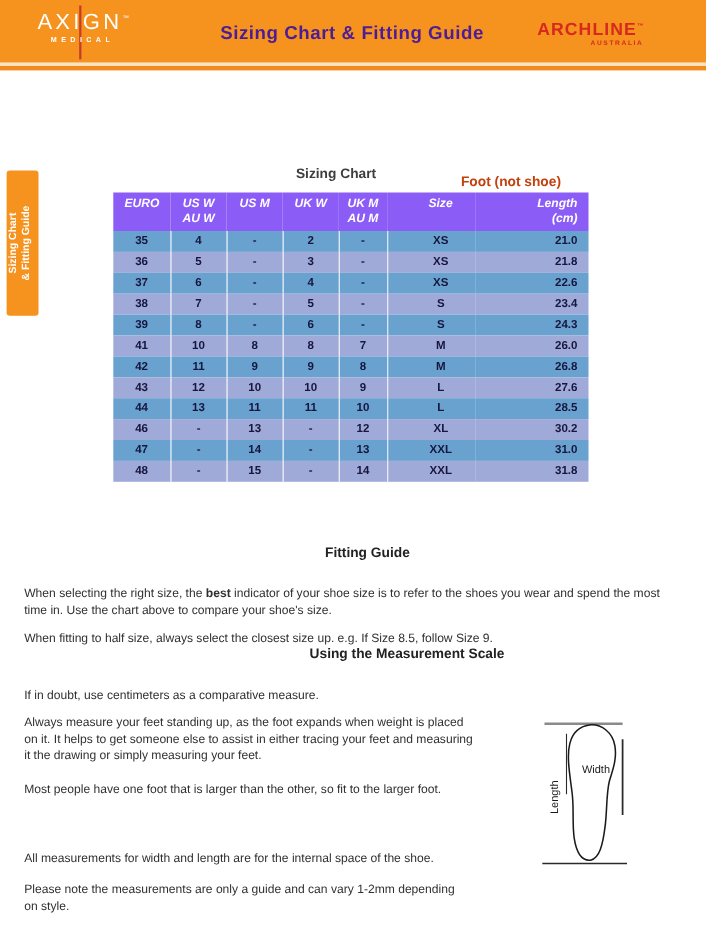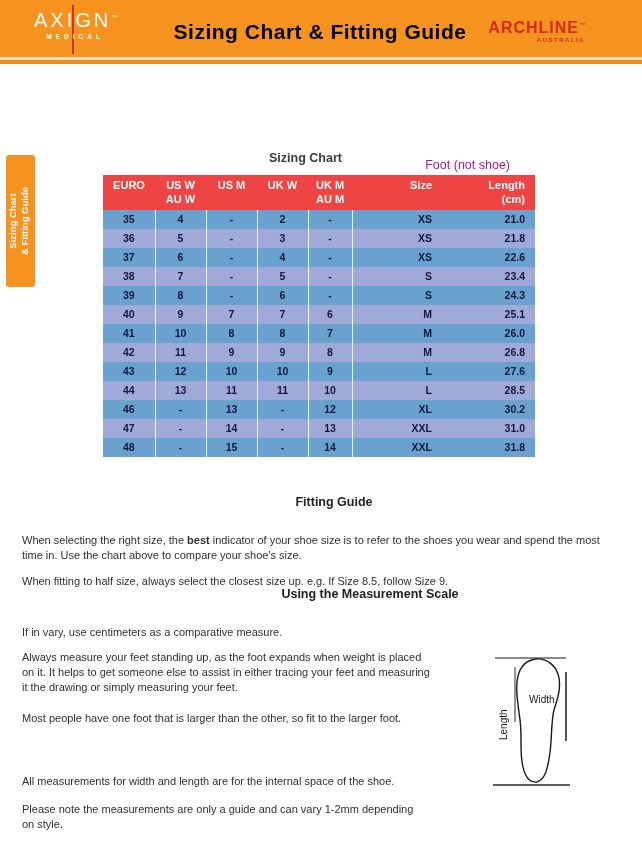--- a/index.html
+++ b/index.html
@@ -11,56 +11,56 @@
   .banner-gap { position:absolute; left:0; top:57px; width:642px; height:3px; background:#FAE3C2; }
   .banner-line { position:absolute; left:0; top:60px; width:642px; height:4px; background:#F28A1C; }
 
   .axign { position:absolute; left:34px; top:9px; width:82px; text-align:center; color:#fff; }
   .axign-name { font-size:20px; font-weight:400; letter-spacing:3px; line-height:1.1; }
   .axign-sub { font-size:6.5px; font-weight:700; letter-spacing:4px; margin-top:2px; }
   .tm { font-size:6px; vertical-align:super; letter-spacing:0; }
   .axign-line { position:absolute; left:72px; top:5px; width:2px; height:49px; background:#C43B28; }
 
   .doc-title { position:absolute; left:150px; top:20px; width:340px; margin:0; text-align:center;
-               font-size:21px; font-weight:700; color:#000000; letter-spacing:.5px; }
+               font-size:17px; font-weight:700; color:#4c1d95; letter-spacing:.5px; }
 
   .archline { position:absolute; right:57px; top:19px; text-align:right; color:#D8291F; }
   .archline-name { font-size:16px; font-weight:700; letter-spacing:1px; line-height:1.1; }
   .archline-sub { font-size:6px; font-weight:700; letter-spacing:1.5px; }
 
   
   .side-tab { position:absolute; left:6px; top:155px; width:29px; height:132px;
               background:#F6921E; border-radius:3px; }
   .side-tab-text { position:absolute; left:50%; top:50%; width:132px; height:29px;
                    transform:translate(-50%,-50%) rotate(-90deg);
                    text-align:center; color:#fff; font-weight:700; font-size:9.5px; line-height:1.25; }
   .side-tab-text span { display:block; }
 
   
   .chart-title { position:absolute; left:103px; top:151px; width:405px; text-align:center;
                  font-size:12.5px; font-weight:700; color:#3d3d3d; }
   .foot-note { position:absolute; left:300px; top:158px; width:210px; text-align:right;
-               font-size:12.5px; font-weight:400; color:#a21caf; }
+               font-size:12.5px; font-weight:700; color:#c2410c; }
 
   table.sizing { position:absolute; left:103px; top:175px; width:405px;
                  border-collapse:collapse; table-layout:fixed; }
-  table.sizing th { background:#ef4444; color:#fff; font-size:11px; font-weight:700;
-                    vertical-align:top; padding:4px 0 3px 0; line-height:1.25; text-align:center; }
+  table.sizing th { background:#8b5cf6; color:#fff; font-size:11px; font-weight:700;
+                    vertical-align:top; padding:4px 0 3px 0; line-height:1.25; text-align:center;font-style:italic; }
   table.sizing .th-line { display:block; }
   table.sizing td { height:19px; font-size:10.5px; font-weight:700; color:#16163E;
                     text-align:center; padding:0; box-sizing:border-box; }
   table.sizing tbody tr:nth-child(odd)  td { background:#6AA2CF; }
   table.sizing tbody tr:nth-child(even) td { background:#A0AAD8; }
   table.sizing tbody td:nth-child(-n+5) { border-right:1px solid rgba(255,255,255,.85); }
   table.sizing th:nth-child(1), table.sizing td:nth-child(1) { width:52px; }
   table.sizing th:nth-child(2), table.sizing td:nth-child(2) { width:51px; }
   table.sizing th:nth-child(3), table.sizing td:nth-child(3) { width:51px; }
   table.sizing th:nth-child(4), table.sizing td:nth-child(4) { width:51px; }
   table.sizing th:nth-child(5), table.sizing td:nth-child(5) { width:44px; }
-  table.sizing th:nth-child(6), table.sizing td:nth-child(6) { width:63px; text-align:right; padding-left:17px; }
+  table.sizing th:nth-child(6), table.sizing td:nth-child(6) { width:63px; text-align:center; padding-left:17px; }
   table.sizing th:nth-child(7), table.sizing td:nth-child(7) { width:93px; text-align:right; padding-right:10px; }
 
   
   .center-heading { position:absolute; left:13px; width:642px; text-align:center;
                     font-size:12.5px; font-weight:700; color:#222; }
   .para { position:absolute; left:22px; font-size:11px; color:#303030; line-height:1.36;margin-top:14px; }
   .pre { white-space:pre-line; }
   .bold { font-weight:700; }
 
   #fitting-heading { top:495px; }
@@ -177,29 +177,20 @@
         <tr>
           <td>39</td>
           <td>8</td>
           <td>-</td>
           <td>6</td>
           <td>-</td>
           <td>S</td>
           <td>24.3</td>
         </tr>
         <tr>
-          <td>40</td>
-          <td>9</td>
-          <td>7</td>
-          <td>7</td>
-          <td>6</td>
-          <td>M</td>
-          <td>25.1</td>
-        </tr>
-        <tr>
           <td>41</td>
           <td>10</td>
           <td>8</td>
           <td>8</td>
           <td>7</td>
           <td>M</td>
           <td>26.0</td>
         </tr>
         <tr>
           <td>42</td>
@@ -256,21 +247,21 @@
           <td>31.8</td>
         </tr>
       </tbody>
   </table>
 
   <div class="center-heading" id="fitting-heading">Fitting Guide</div>
   <p class="para" id="fit-p1"><span>When selecting the right size, the </span><span class="bold">best</span><span> indicator of your shoe size is to refer to the shoes you wear and spend the most time in. Use the chart above to compare your shoe's size.</span></p>
   <p class="para" id="fit-p2">When fitting to half size, always select the closest size up. e.g. If Size 8.5, follow Size 9.</p>
 
   <div class="center-heading" id="measure-heading">Using the Measurement Scale</div>
-  <p class="para" id="ms-p1">If in vary, use centimeters as a comparative measure.</p>
+  <p class="para" id="ms-p1">If in doubt, use centimeters as a comparative measure.</p>
   <p class="para pre" id="ms-p2">Always measure your feet standing up, as the foot expands when weight is placed
 on it. It helps to get someone else to assist in either tracing your feet and measuring
 it the drawing or simply measuring your feet.</p>
   <p class="para" id="ms-p3">Most people have one foot that is larger than the other, so fit to the larger foot.</p>
   <p class="para" id="ms-p4">All measurements for width and length are for the internal space of the shoe.</p>
   <p class="para pre" id="ms-p5">Please note the measurements are only a guide and can vary 1-2mm depending
 on style.</p>
 
   <div class="diagram">
     <svg viewBox="0 0 106 146" width="106" height="146">

